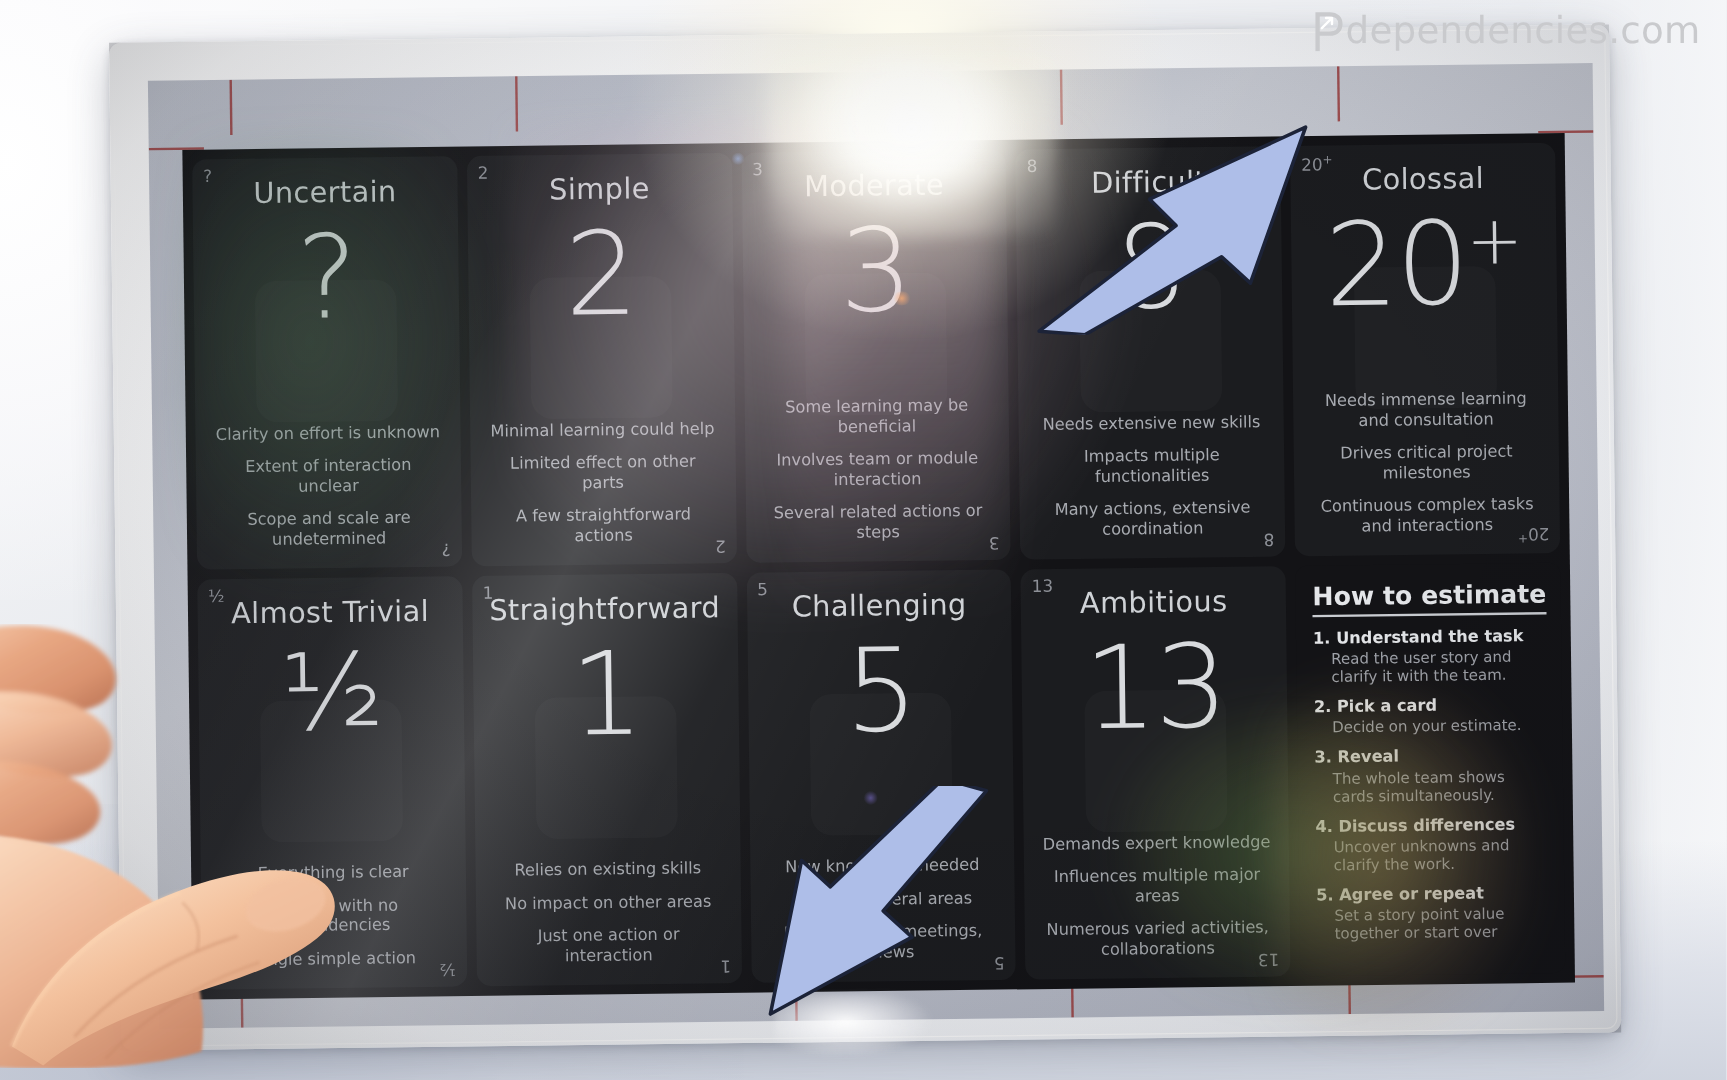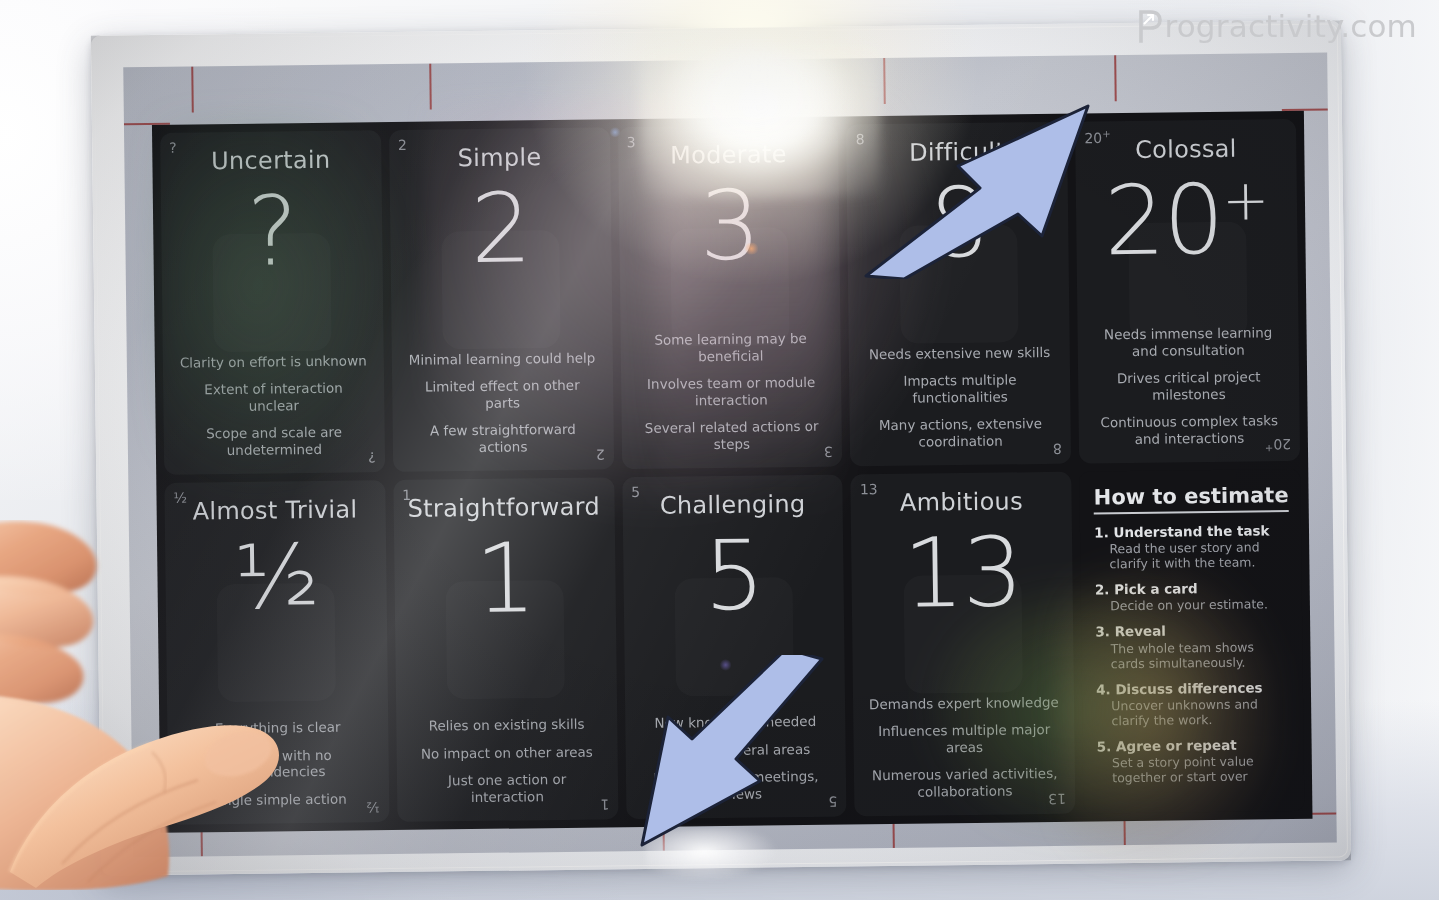--- a/index.html
+++ b/index.html
@@ -580,16 +580,16 @@
     <polygon points="182,4 96,104 120,126 2,190 28,62 52,84 146,-6" fill="#aebee8" stroke="#1c2338" stroke-width="3" stroke-linejoin="round"></polygon>
   </svg>
 
   <div id="watermark">
     <span class="wm-p">
       <svg width="25" height="34" viewBox="0 0 25 34" style="display:block;">
         <path d="M3,32 L3,3 L13,3 C19,3 22,6.5 22,11 C22,15.5 19,19 13,19 L3,19" stroke="#c9cacd" stroke-width="3.6" fill="none" stroke-linecap="square"></path>
         <path d="M6.5,14.5 L15,6 M15,6 L15,11 M15,6 L10,6" stroke="#ffffff" stroke-width="2" fill="none" stroke-linecap="round"></path>
       </svg>
     </span>
-    <span>rogractivity.com</span>
+    <span>dependencies.com</span>
   </div>
 
 </div>
 
 </body></html>

